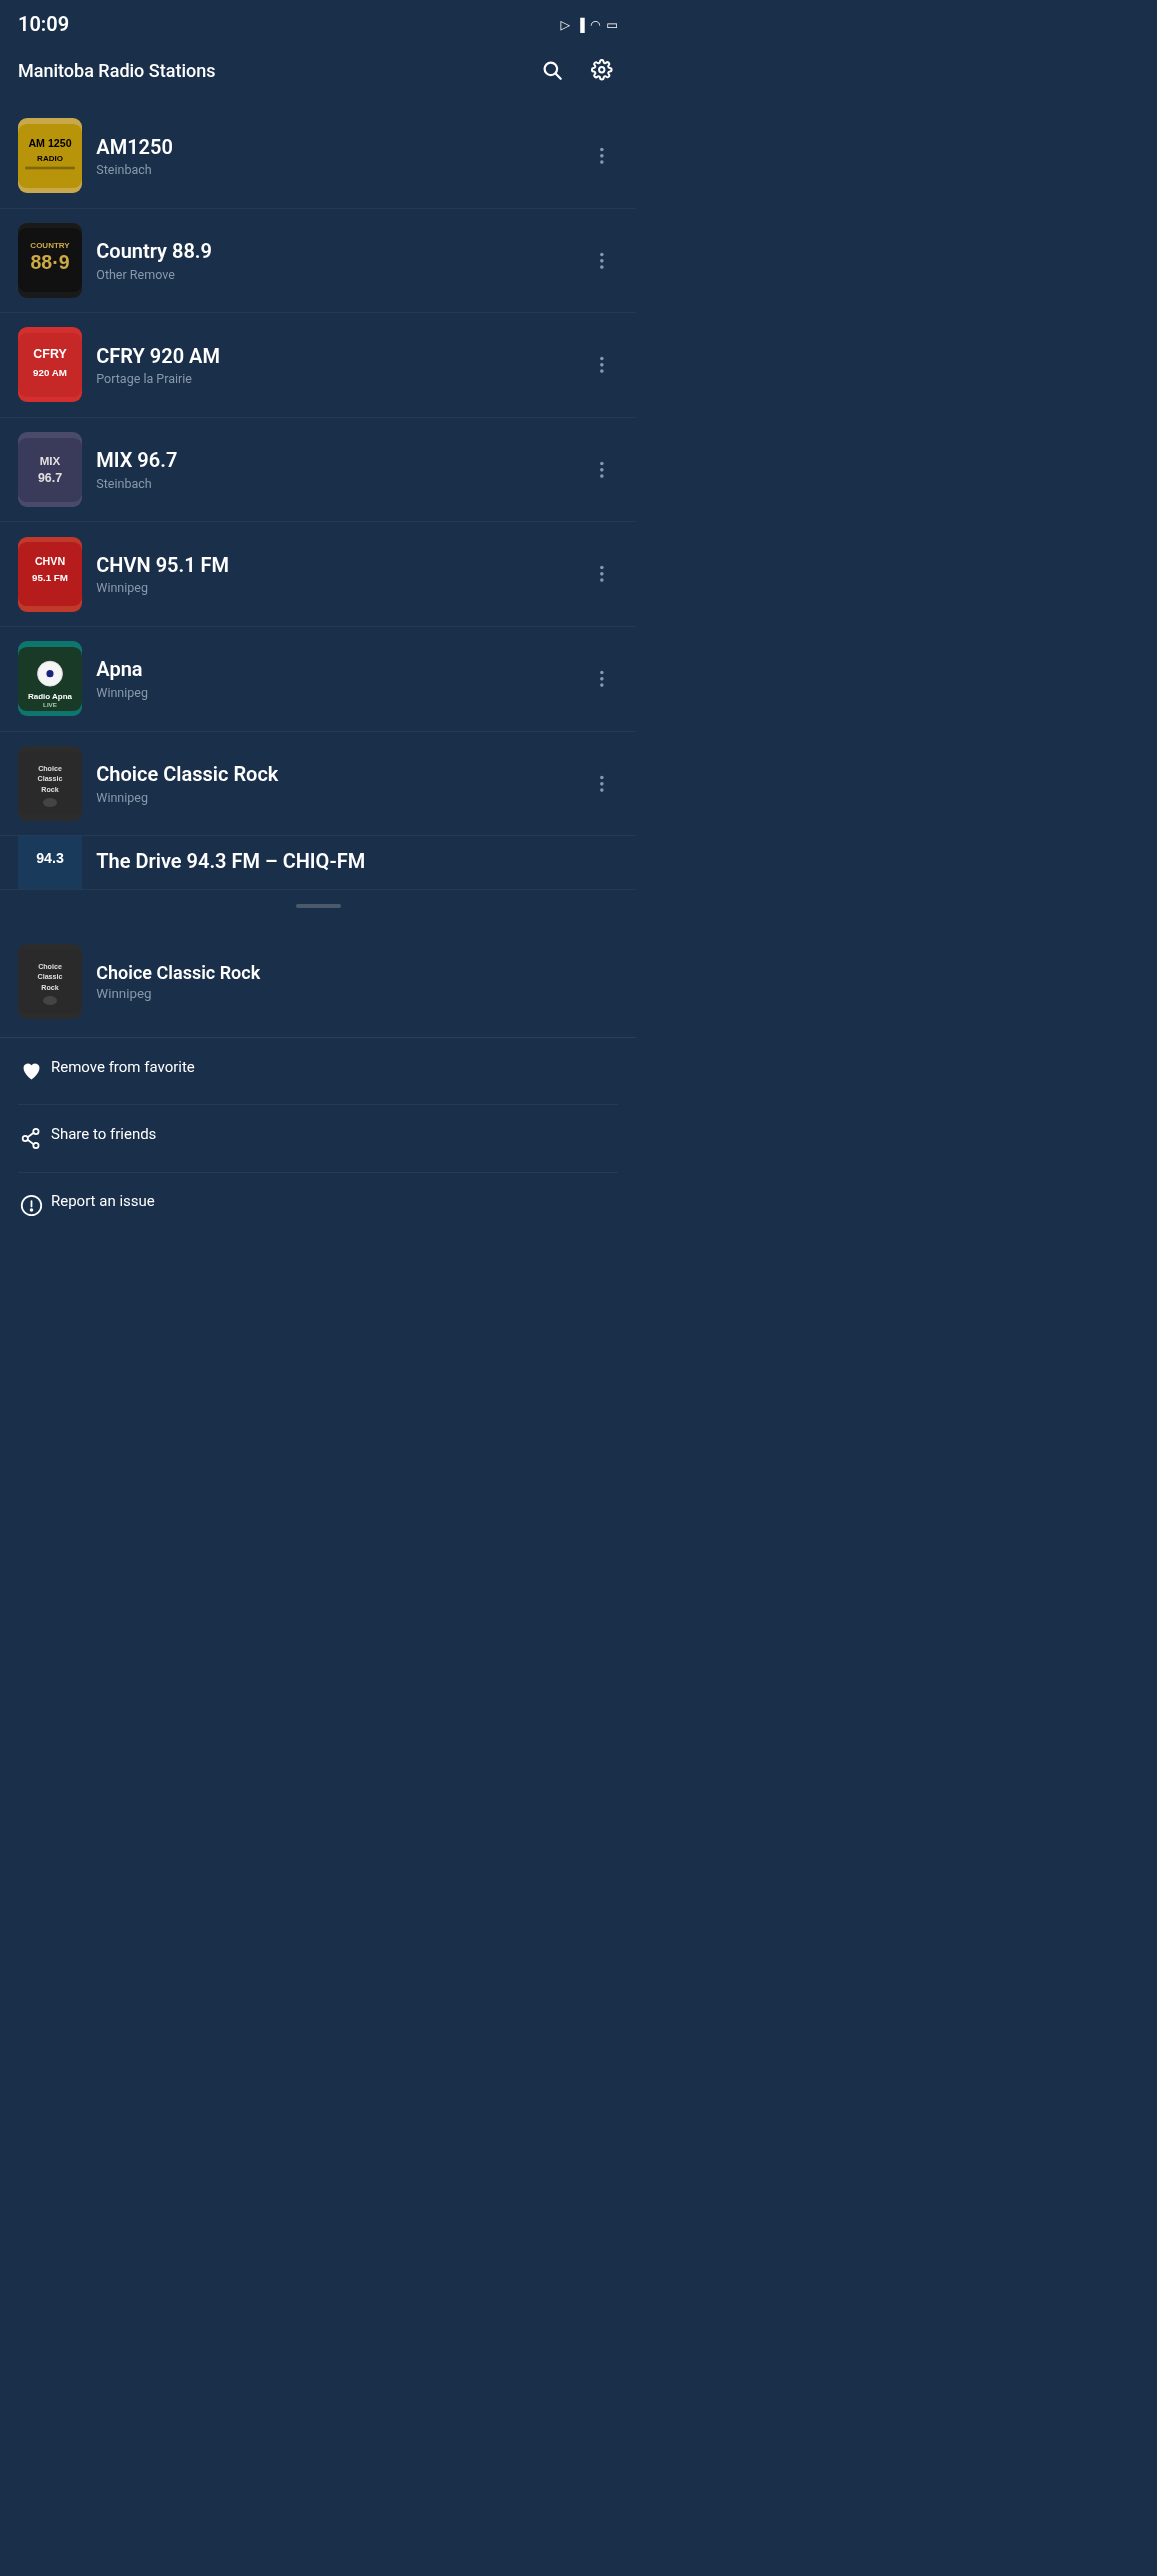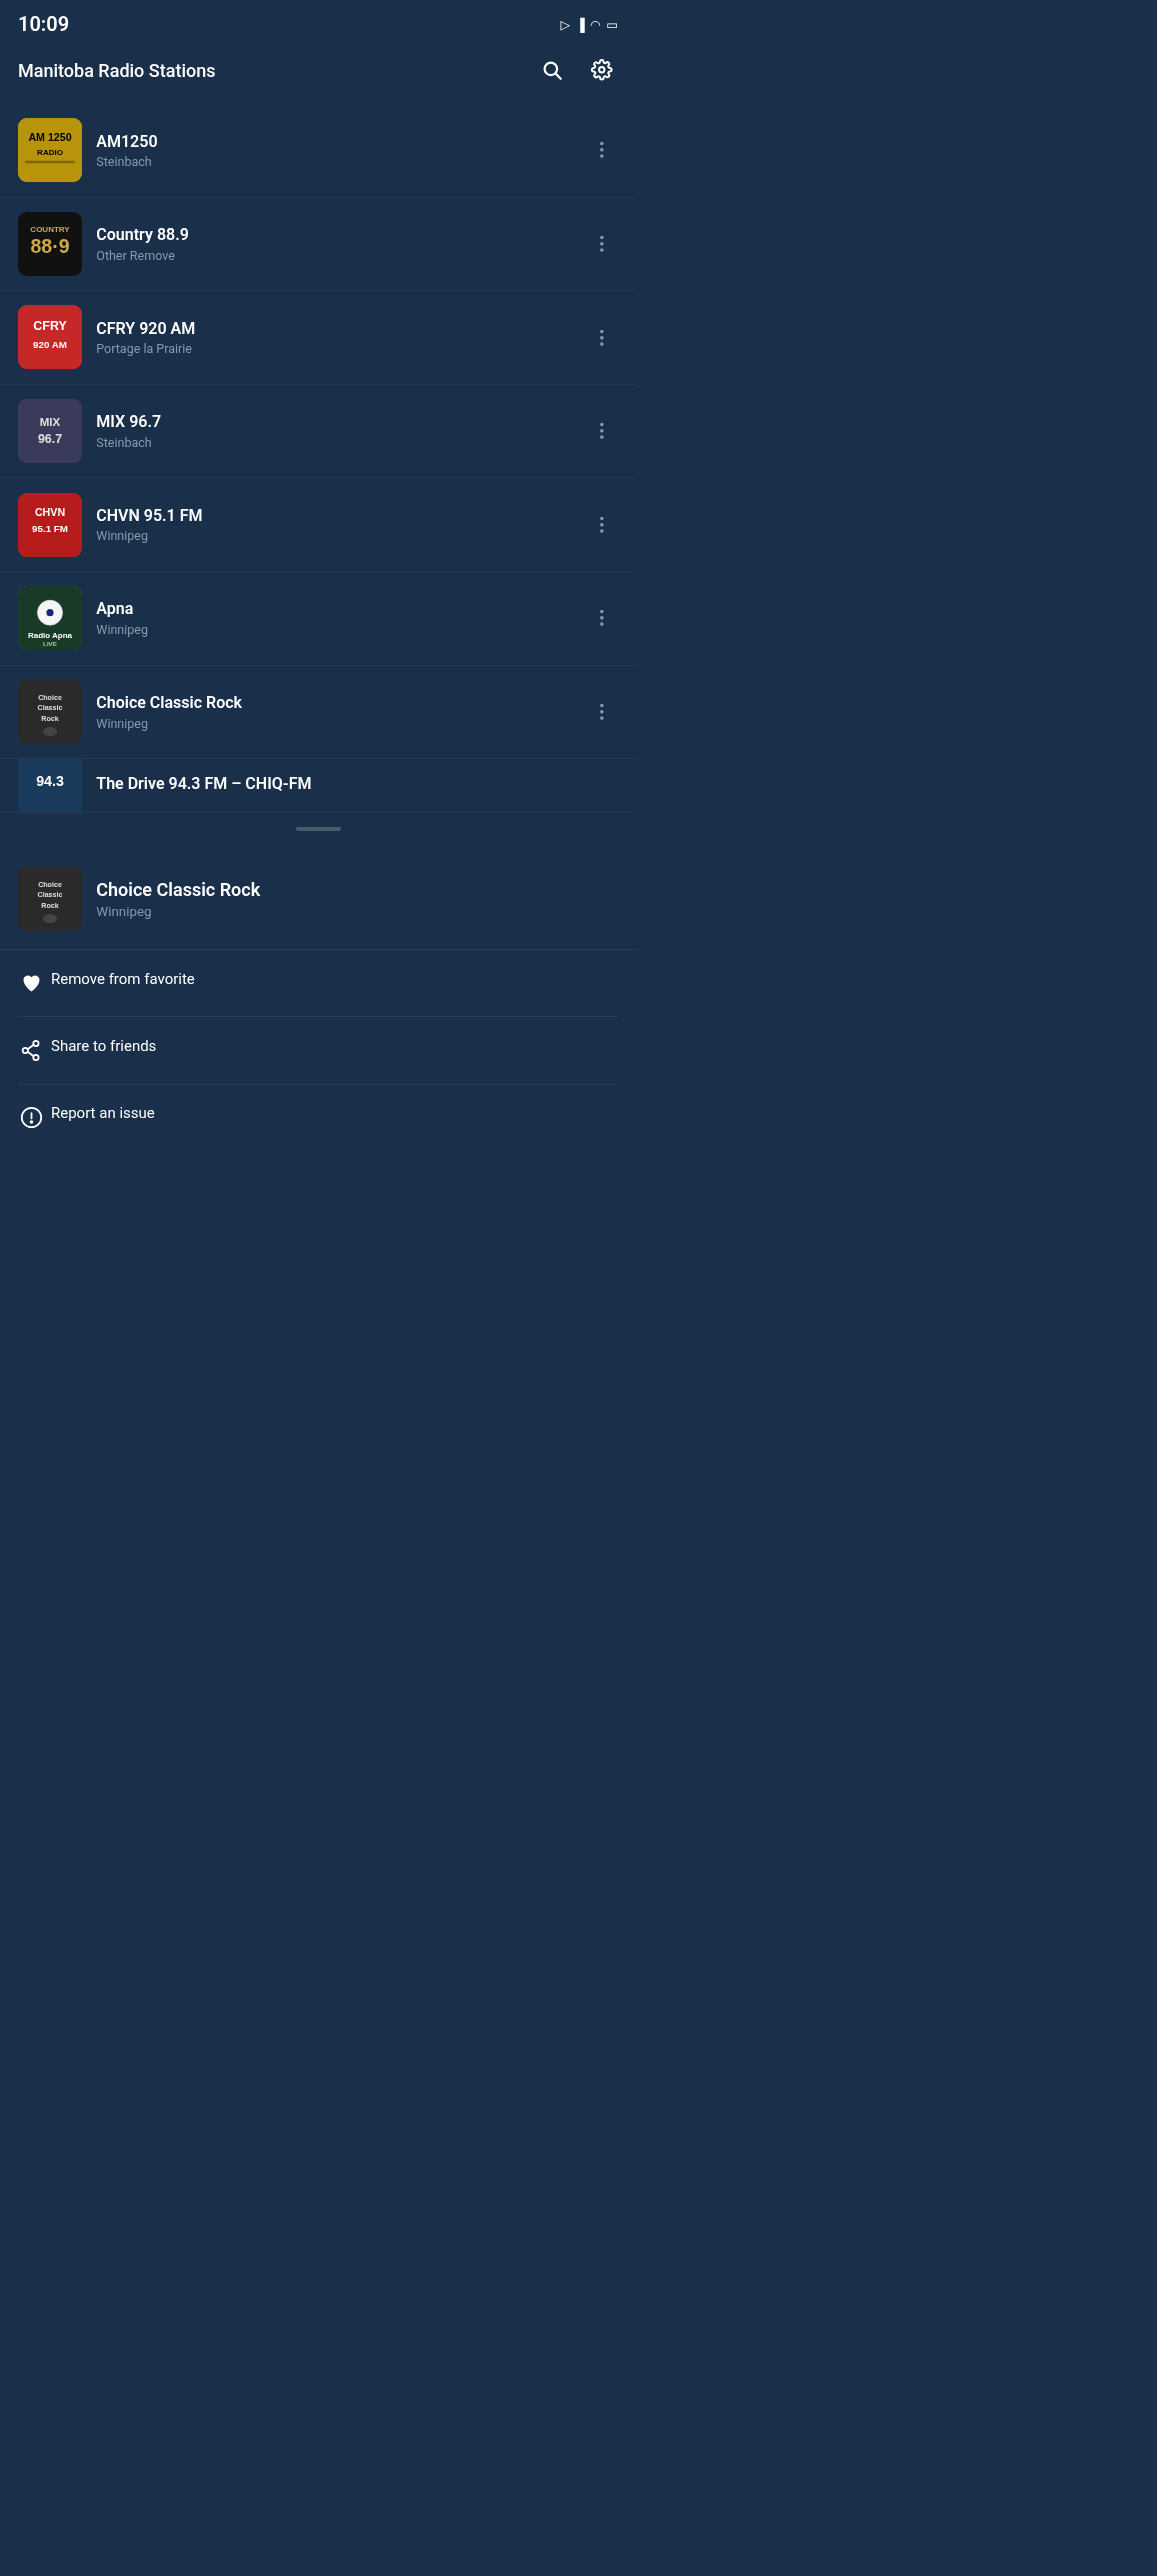--- a/index.html
+++ b/index.html
@@ -84,21 +84,21 @@
       display: flex;
       align-items: center;
       padding: 14.3px 18px;
       gap: 14.3px;
       cursor: pointer;
       border-bottom: 0.9px solid rgba(255,255,255,0.05);
     }
 
     .station-logo {
       width: 64px;
-      height: 64px;
+      height: 75px;
       border-radius: 9px;
       flex-shrink: 0;
       display: flex;
       align-items: center;
       justify-content: center;
       overflow: hidden;
       font-weight: bold;
       font-size: 9.8px;
       text-align: left;
     }
@@ -160,21 +160,21 @@
       background-color: #1a3a5c;
       color: #ffffff;
       font-size: 8px;
     }
 
     .station-info {
       flex: 1;
     }
 
     .station-name {
-      font-size: 16px;
+      font-size: 20px;
       font-weight: 600;
       color: #ffffff;
       margin-bottom: 3.6px;
     }
 
     .station-location {
       font-size: 12.5px;
       color: #8899aa;
     }
 

